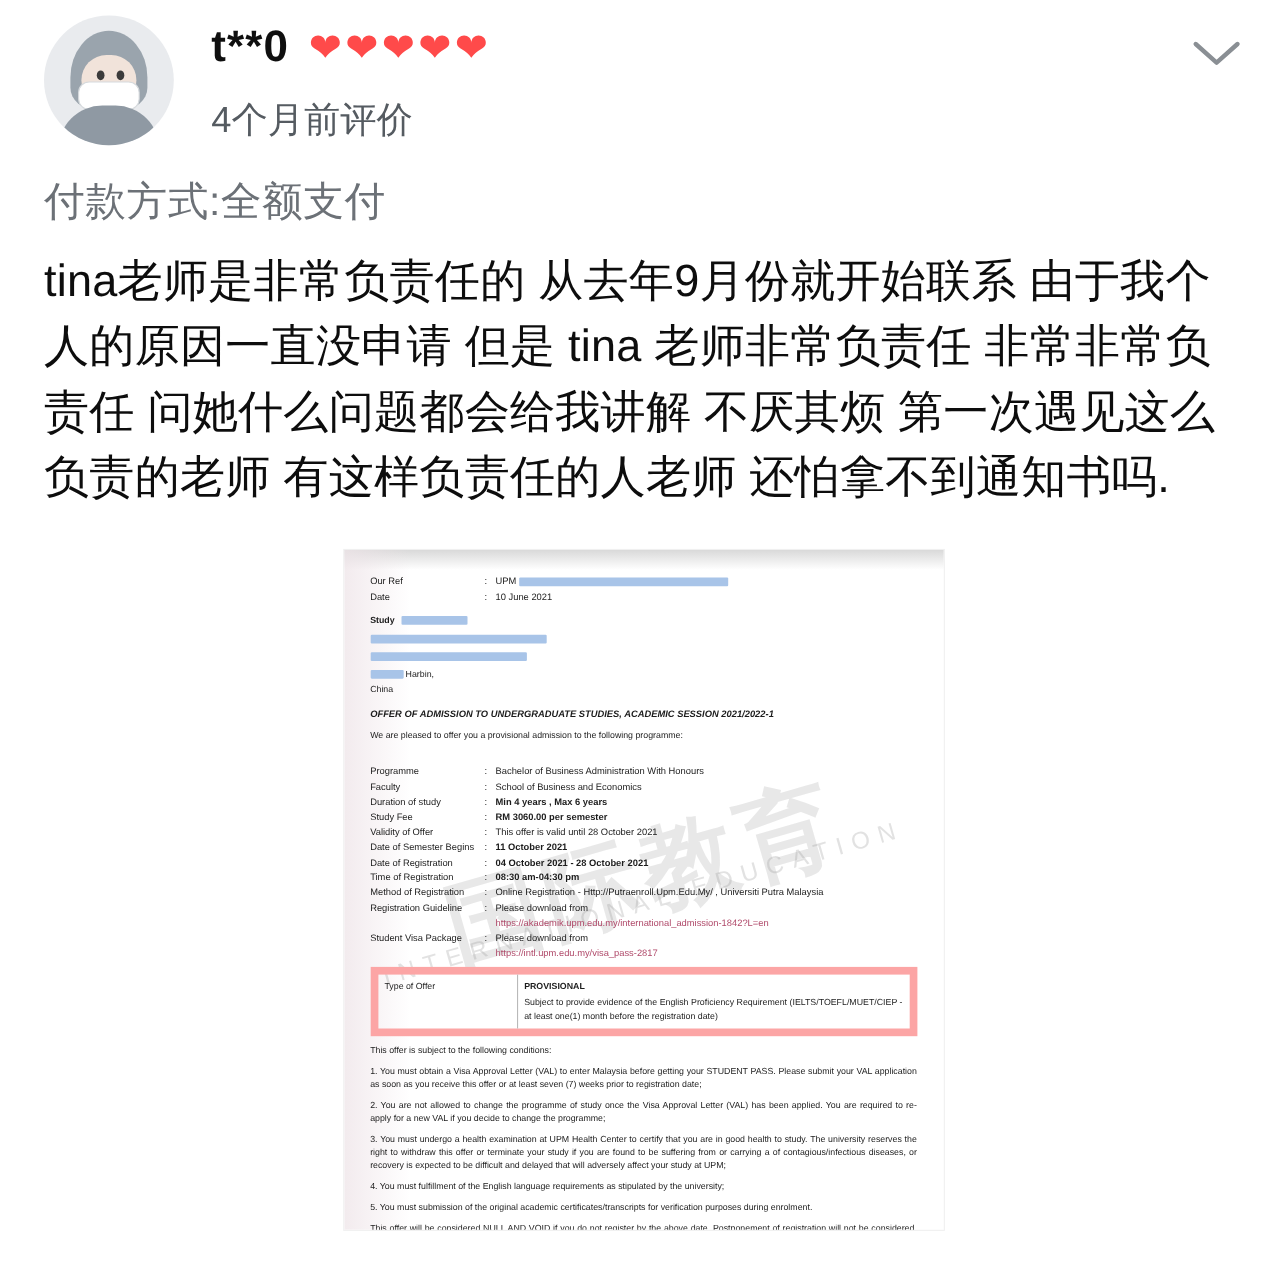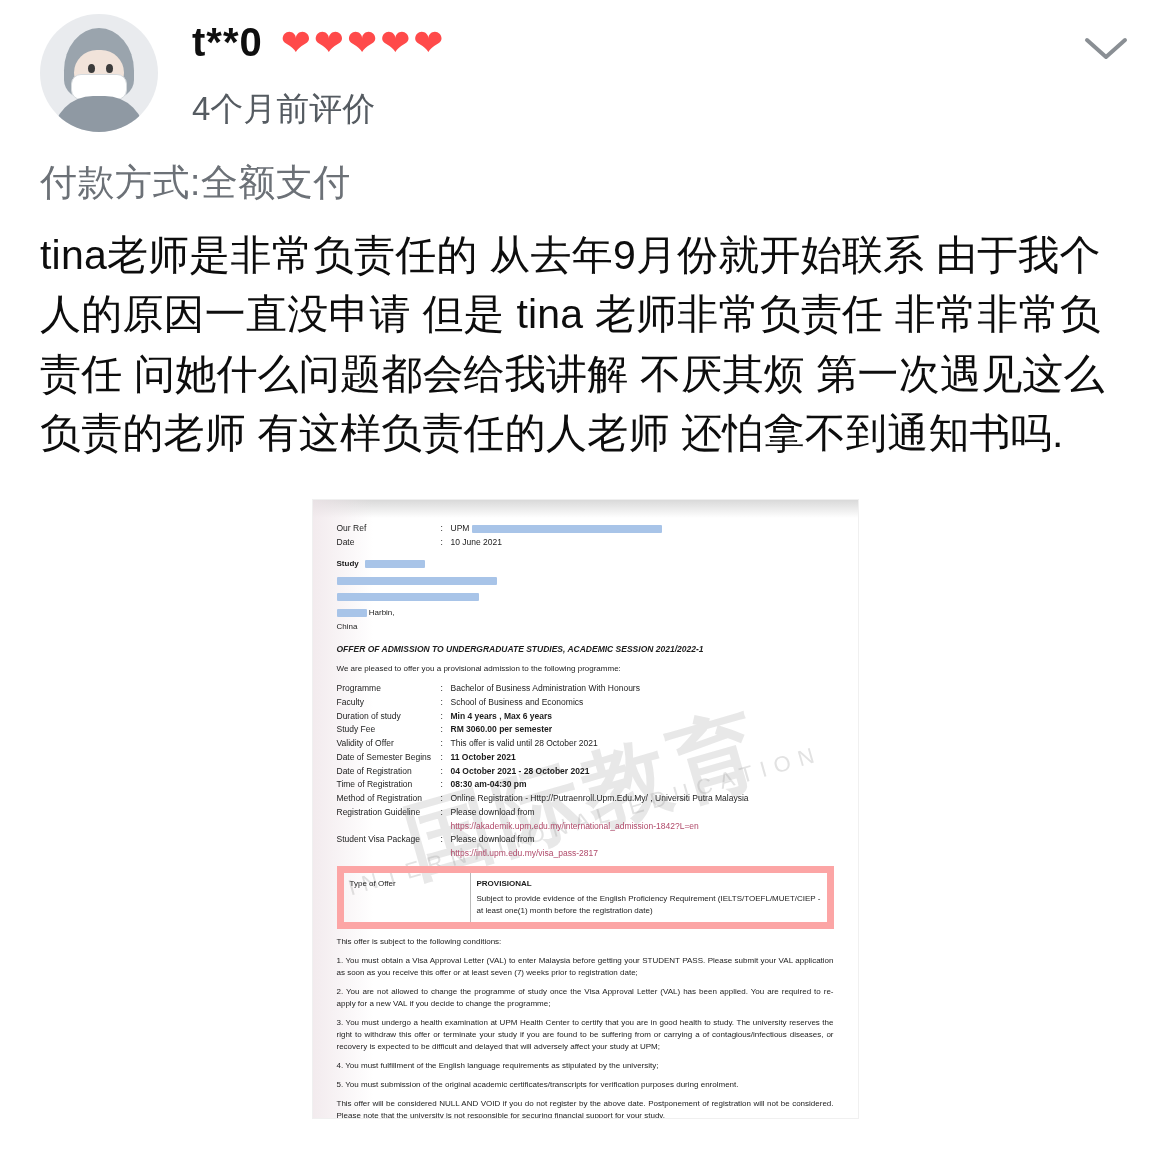--- a/index.html
+++ b/index.html
@@ -323,21 +323,21 @@
             <span class="redact" style="width:30px"></span>
             <span>Harbin,</span>
           </div>
           <div style="margin-top:2px">China</div>
         </div>
 
 
         <div class="title-line">OFFER OF ADMISSION TO UNDERGRADUATE STUDIES, ACADEMIC SESSION 2021/2022-1</div>
         <div style="font-size:8px">We are pleased to offer you a provisional admission to the following programme:</div>
 
-        <div style="margin-top:7px">
+        <div style="margin-top:20px">
           <div class="kv">
             <div class="k">Programme</div>
             <div class="c">:</div>
             <div class="v">Bachelor of Business Administration With Honours</div>
           </div>
           <div class="kv">
             <div class="k">Faculty</div>
             <div class="c">:</div>
             <div class="v">School of Business and Economics</div>
           </div>

